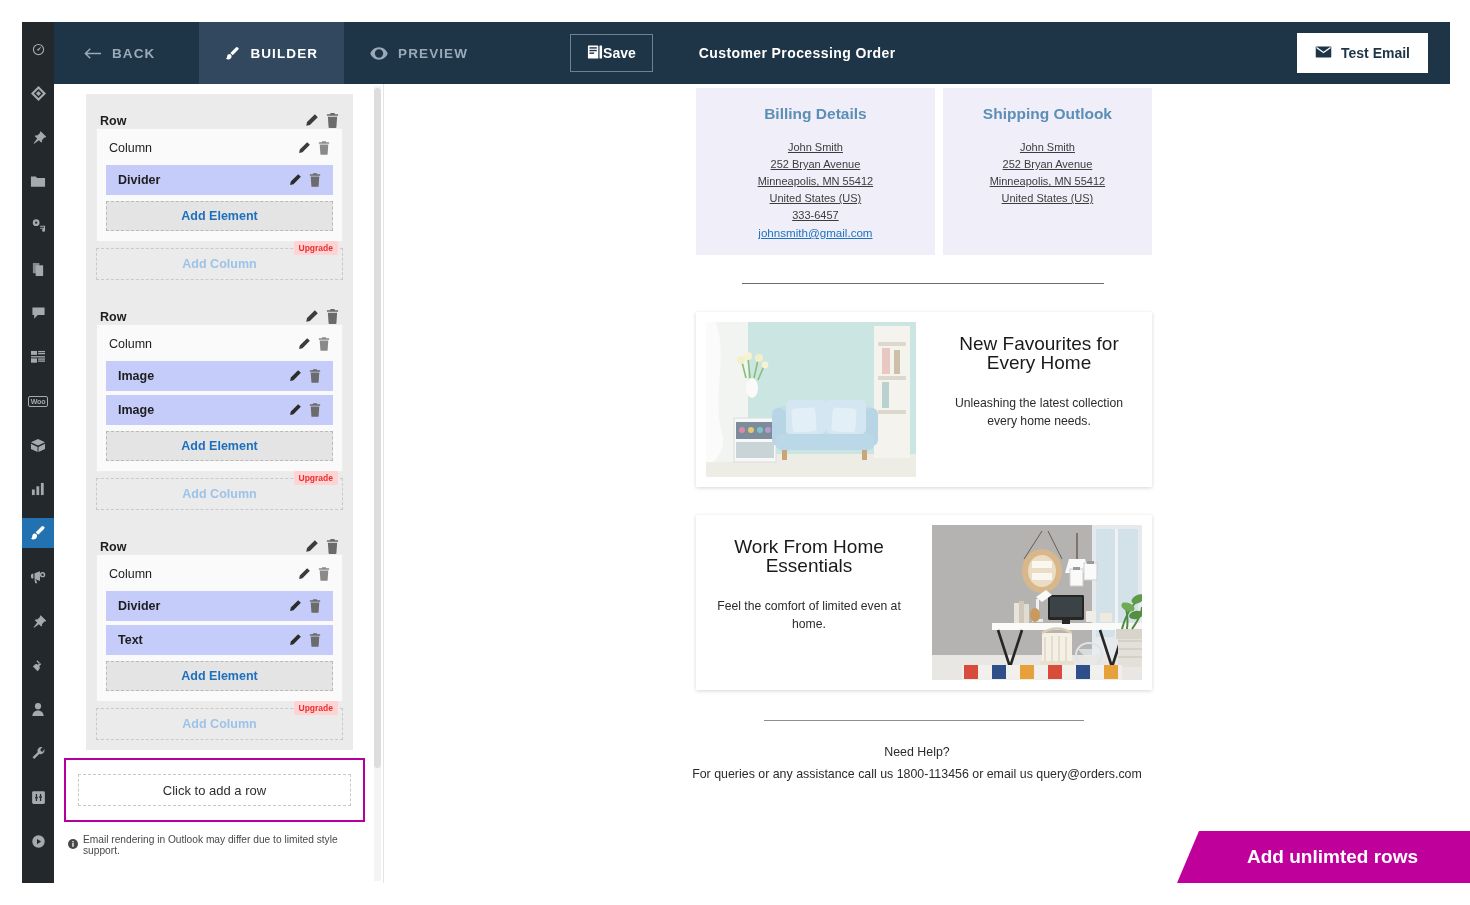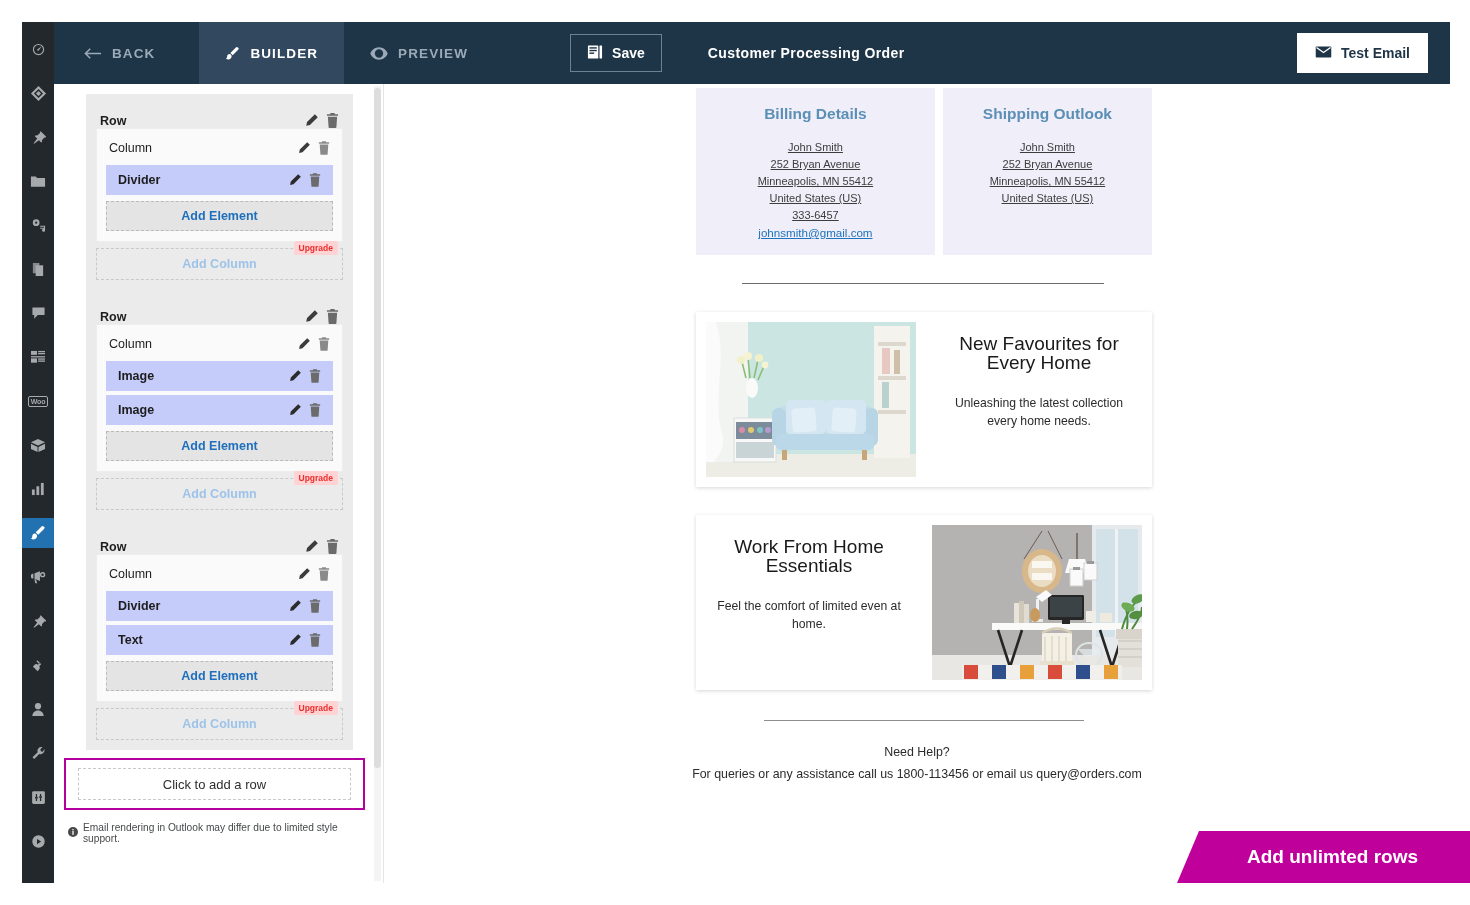--- a/index.html
+++ b/index.html
@@ -47,21 +47,21 @@
   }
   .nav-tab.back { padding-left: 30px; padding-right: 44px; }
   .nav-tab.active { background: #31485F; color: #ffffff; }
   .nav-tab .ic { display:flex; align-items:center; }
 
   .save-btn {
     margin-left: 76px;
     height: 38px; padding: 0 16px;
     border: 1.5px solid #6E8192; background: transparent;
     color: #ffffff; font-size: 14px; font-weight: bold;
-    display: flex; align-items: center; gap: 9px; cursor: pointer;
+    display: flex; align-items: center; cursor: pointer;
   }
   .doc-title {
     margin-left: 46px; color: #ffffff;
     font-size: 14px; font-weight: bold; letter-spacing: 0.4px;
   }
   .test-email-btn {
     margin-left: auto; margin-right: 22px;
     height: 40px; padding: 0 18px; background: #ffffff;
     color: #1E3447; font-size: 14px; font-weight: bold;
     display: flex; align-items: center; gap: 9px; cursor: pointer;
@@ -125,21 +125,21 @@
   }
   .upgrade-badge {
     position: absolute; right: 4px; top: -8px;
     background: #FFD3D3; color: #E8302F;
     font-size: 8.5px; font-weight: bold;
     padding: 2px 5px; border-radius: 2px;
   }
 
   .add-row-wrap {
     margin: 8px 10px 0 10px;
-    border: 2px solid #B4009E; padding: 8px 12px;
+    border: 2px solid #B4009E; padding: 14px 12px;
   }
   .add-row-btn {
     height: 32px; border: 1px dashed #C9C9C9; background:#ffffff;
     display: flex; align-items: center; justify-content: center;
     font-size: 13px; color: #2D2D2D; cursor: pointer;
   }
   .outlook-note {
     margin: 12px 10px 0 14px;
     display: flex; align-items: center; gap: 5px;
     font-size: 10.2px; color: #46484A;

